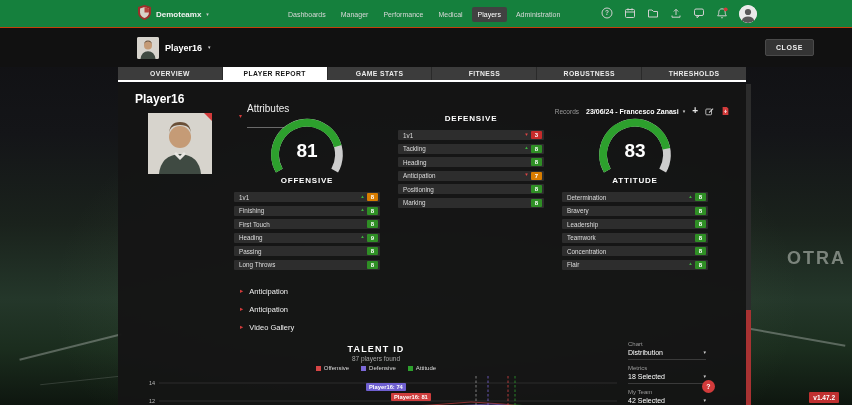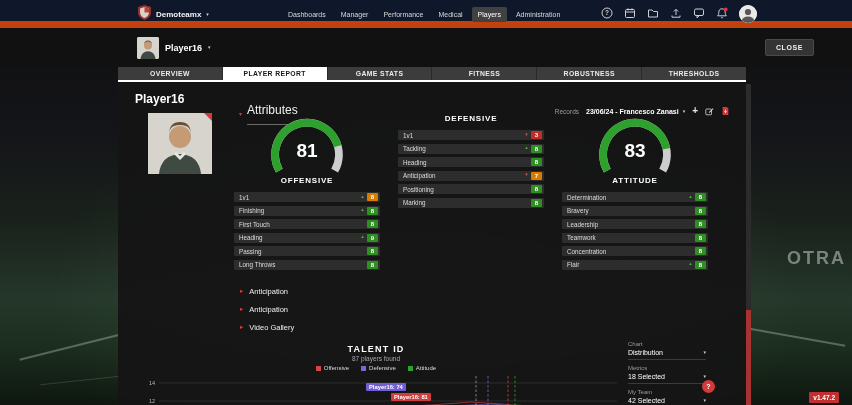--- a/index.html
+++ b/index.html
@@ -12,21 +12,21 @@
     background:linear-gradient(180deg,#101013 0%,#141518 28%,#1a221c 52%,#24372a 72%,#1b2d1e 85%,#0e160f 100%)}
   .stadium::before{content:"";position:absolute;inset:0;
     background:radial-gradient(ellipse at 50% 72%,rgba(125,165,115,.22),rgba(0,0,0,0) 62%)}
   .ad-text{position:absolute;right:6px;top:220px;font-size:18px;font-weight:bold;color:#d6dbd4;opacity:.5;letter-spacing:2px}
   .field-line{position:absolute;background:rgba(255,255,255,.28)}
   .fl1{left:18px;top:318px;width:105px;height:2px;transform:rotate(-14deg)}
   .fl2{right:6px;top:308px;width:100px;height:2px;transform:rotate(10deg)}
   .fl3{left:40px;top:352px;width:80px;height:1px;transform:rotate(-6deg);opacity:.5}
 
   
-  .topbar{position:absolute;top:0;left:0;right:0;height:28px;background:#0f172a;z-index:40;border-bottom:7px solid #c2410c}
+  .topbar{position:absolute;top:0;left:0;right:0;height:28px;background:#15803d;z-index:40;border-bottom:1px solid #c2410c}
   .brand{position:absolute;left:138px;top:0;height:28px;display:flex;align-items:center;gap:5px}
   .brand-name{font-size:8px;font-weight:bold;color:#f2f2f2}
   .caret{font-size:5px;color:#cfcfcf;line-height:1}
   .topnav{position:absolute;left:282px;top:0;height:28px;display:flex;align-items:center;gap:3px}
   .nav-item{font-size:7px;color:#d8d8d8;padding:4px 6px;border-radius:2px;cursor:pointer;white-space:nowrap}
   .nav-item.active{background:#414141;color:#fff}
   .top-icons{position:absolute;right:95px;top:0;height:28px;display:flex;align-items:center;gap:11px}
   .ticon{display:block;cursor:pointer}
   .avatar{width:18px;height:18px;border-radius:50%;overflow:hidden;background:#e9e9e9;cursor:pointer}
   .avatar svg{display:block}
@@ -48,21 +48,21 @@
   .tab.active{background:#fff;color:#161616}
 
   
   .panel{position:absolute;left:118px;top:84px;width:628px;height:321px;background:rgba(21,21,21,.97);z-index:20;overflow:hidden}
   .panel-title{position:absolute;left:17px;top:8px;font-size:12px;font-weight:bold;color:#fff}
   .photo{position:absolute;left:30px;top:29px;width:64px;height:61px}
   .photo svg{display:block;width:100%;height:100%}
 
   .attr-head{position:absolute;left:121px;top:19px;display:flex;align-items:center;gap:5px;cursor:pointer}
   .chev-down{color:#d23b3b;font-size:6px;line-height:1}
-  .attr-title{font-size:12px;color:#f0f0f0;border-bottom:1px solid #6a6a6a;padding-bottom:7px}
+  .attr-title{font-size:10px;color:#f0f0f0;border-bottom:1px solid #6a6a6a;padding-bottom:13px}
 
   .records{position:absolute;right:16px;top:18px;display:flex;align-items:center;gap:7px}
   .records-label{font-size:6.5px;color:#9a9a9a}
   .records-select{display:flex;align-items:center;gap:4px;cursor:pointer}
   .records-value{font-size:7px;font-weight:bold;color:#fff}
   .rec-plus{font-size:10px;color:#e8e8e8;cursor:pointer;line-height:1;font-weight:bold}
   .rec-svg{display:block;cursor:pointer}
 
   
   .columns{position:absolute;left:116px;top:30px;width:474px;display:flex;gap:18px}

